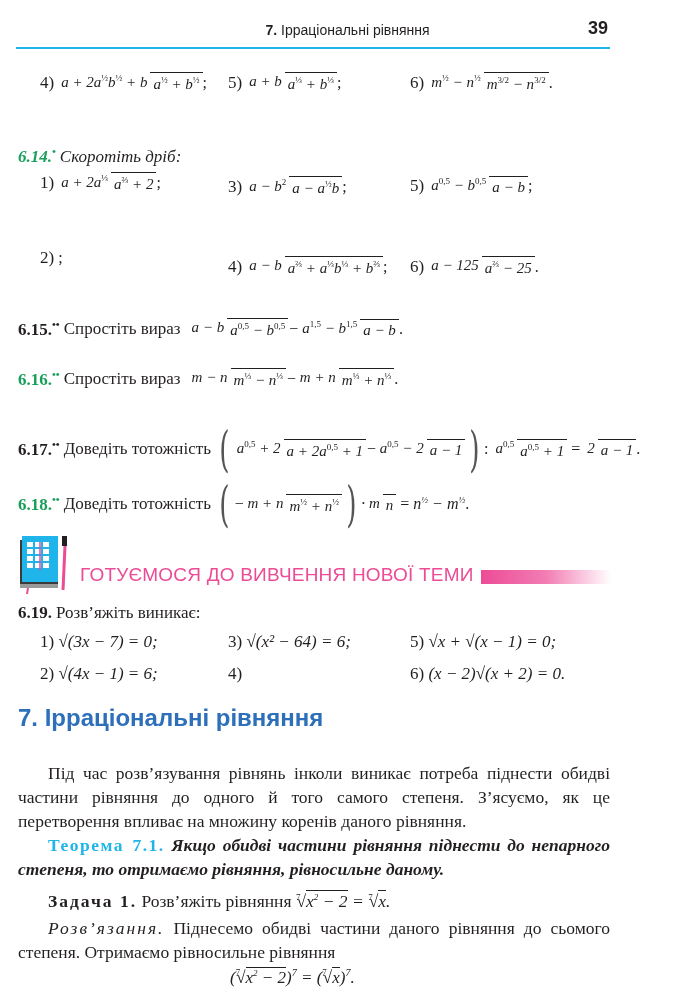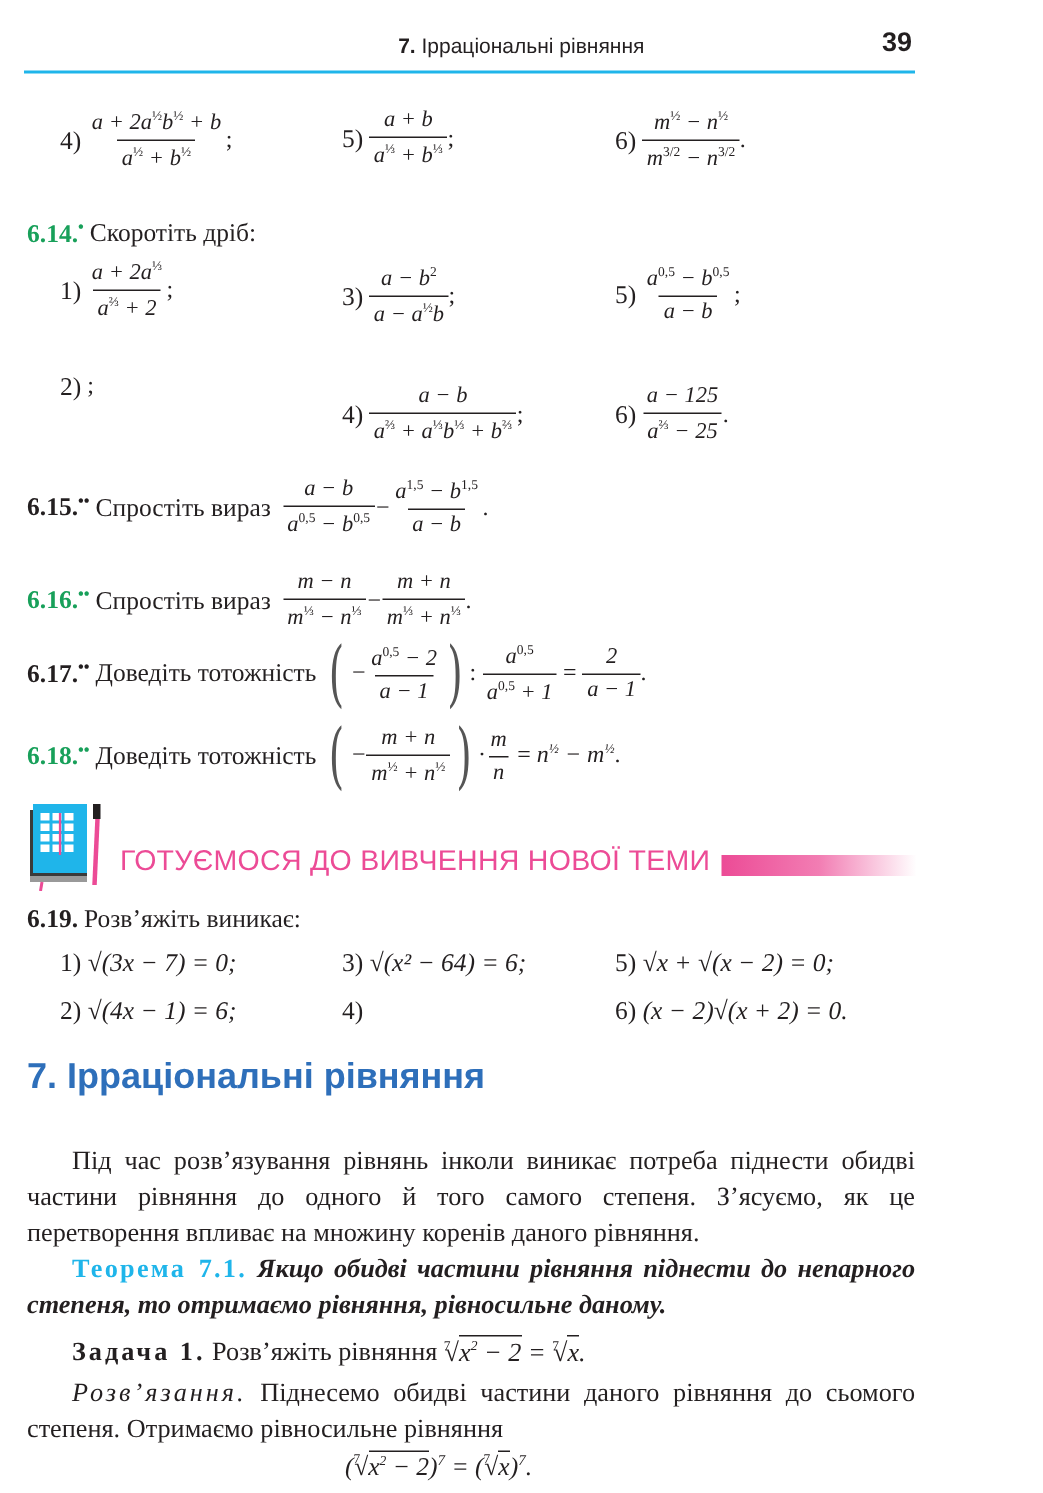--- a/index.html
+++ b/index.html
@@ -10,21 +10,21 @@
   .hdr-title b{font-weight:bold;}
   .hdr-page{left:560px;top:18px;width:48px;text-align:right;font-family:"Liberation Sans","DejaVu Sans",sans-serif;font-weight:bold;font-size:18px;}
   .hdr-rule{left:16px;top:47px;width:594px;height:2px;background:#1fb5ea;}
   .num{font-weight:bold;font-size:17px;}
   .num.green{color:#18a05a;}
   .num sup{font-size:11px;}
   .txt{font-size:17px;}
   .lbl{font-size:17px;}
   .m{font-style:italic;font-family:"Liberation Serif","DejaVu Serif",serif;}
   
-  .frac{display:inline-flex;flex-direction:column;align-items:center;vertical-align:middle;font-style:italic;font-size:15px;}
+  .frac{display:inline-flex;flex-direction:row;align-items:center;vertical-align:middle;font-style:italic;font-size:15px;}
   .frac .n{padding:0 3px 2px;}
   .frac .d{padding:2px 3px 0;border-top:1.3px solid #231f20;}
   .frac sup{font-size:9px;font-style:normal;}
   .row{position:absolute;display:flex;align-items:center;white-space:nowrap;}
   .punct{font-size:16px;}
   .paren{font-size:48px;font-weight:200;line-height:1;transform:scaleX(0.55);display:inline-block;font-family:"DejaVu Serif",serif;color:#555;}
   .banner-icon{left:18px;top:534px;width:42px;height:54px;}
   .banner-text{left:80px;top:564px;font-family:"Liberation Sans","DejaVu Sans",sans-serif;font-size:19px;color:#ec4b96;letter-spacing:0.2px;}
   .banner-bar{left:481px;top:570px;width:130px;height:14px;background:linear-gradient(to right,#ec4b96 0%,#f27db3 50%,rgba(255,255,255,0) 100%);}
   .sec-title{left:18px;top:704px;font-family:"Liberation Sans","DejaVu Sans",sans-serif;font-weight:bold;font-size:24px;color:#2e6fba;}
@@ -60,21 +60,21 @@
   </span><span class="punct">;</span>
 </div>
 <div class="row" style="left:410px;top:72px;">
   <span class="lbl">6)</span>&nbsp;
   <span class="frac">
     <span class="n">m<sup>½</sup> − n<sup>½</sup></span>
     <span class="d">m<sup>3/2</sup> − n<sup>3/2</sup></span>
   </span><span class="punct">.</span>
 </div>
 
-<div class="abs" style="left:18px;top:145px;">
+<div class="abs" style="left:18px;top:145px;font-style:italic;">
   <span class="num green"><span>6.14.</span><sup>•</sup></span>
   <span class="txt">Скоротіть дріб:</span>
 </div>
 <div class="row" style="left:40px;top:172px;">
   <span class="lbl">1)</span>&nbsp;
   <span class="frac">
       <span class="n">a + 2a<sup>⅓</sup></span>
       <span class="d">a<sup>⅔</sup> + 2</span>
     </span><span class="punct">;</span>
 </div>
@@ -118,38 +118,42 @@
       <span class="n">a − b</span>
       <span class="d">a<sup>0,5</sup> − b<sup>0,5</sup></span>
     </span>
   <span class="m">−</span>
   <span class="frac">
       <span class="n">a<sup>1,5</sup> − b<sup>1,5</sup></span>
       <span class="d">a − b</span>
     </span><span class="punct">.</span>
 </div>
 
-<div class="row" style="left:18px;top:380px;">
+<div class="row" style="left:18px;top:368px;">
   <span class="num green"><span>6.16.</span><sup>••</sup></span>&nbsp;
   <span class="txt">Спростіть вираз</span>&nbsp;&nbsp;
   <span class="frac">
       <span class="n">m − n</span>
       <span class="d">m<sup>⅓</sup> − n<sup>⅓</sup></span>
     </span>
   <span class="m">−</span>
   <span class="frac">
       <span class="n">m + n</span>
       <span class="d">m<sup>⅓</sup> + n<sup>⅓</sup></span>
     </span><span class="punct">.</span>
 </div>
 
 <div class="row" style="left:18px;top:425px;">
   <span class="num"><span>6.17.</span><sup>••</sup></span>&nbsp;
   <span class="txt">Доведіть тотожність</span>&nbsp;
   <span class="paren">(</span>
+  <span class="frac">
+      <span class="n">a<sup>0,5</sup> + 2</span>
+      <span class="d">a + 2a<sup>0,5</sup> + 1</span>
+    </span>
   <span class="m">−</span>
   <span class="frac">
       <span class="n">a<sup>0,5</sup> − 2</span>
       <span class="d">a − 1</span>
     </span>
   <span class="paren">)</span><span>:</span>&nbsp;
   <span class="frac">
       <span class="n">a<sup>0,5</sup></span>
       <span class="d">a<sup>0,5</sup> + 1</span>
     </span>
@@ -210,21 +214,21 @@
   <span class="num">6.19.</span>
   <span class="txt">Розв’яжіть виникає:</span>
 </div>
 <div class="row" style="left:40px;top:632px;font-size:17px;">
   <span>1)</span>&nbsp;<span class="m">√(3x − 7) = 0;</span>
 </div>
 <div class="row" style="left:228px;top:632px;font-size:17px;">
   <span>3)</span>&nbsp;<span class="m">√(x² − 64) = 6;</span>
 </div>
 <div class="row" style="left:410px;top:632px;font-size:17px;">
-  <span>5)</span>&nbsp;<span class="m">√x + √(x − 2) = 0;</span>
+  <span>5)</span>&nbsp;<span class="m">√x + √(x − 1) = 0;</span>
 </div>
 <div class="row" style="left:40px;top:664px;font-size:17px;">
   <span>2)</span>&nbsp;<span class="m">√(4x − 1) = 6;</span>
 </div>
 <div class="row" style="left:228px;top:664px;font-size:17px;">
   <span>4)</span>&nbsp;
 </div>
 <div class="row" style="left:410px;top:664px;font-size:17px;">
   <span>6)</span>&nbsp;<span class="m">(x − 2)√(x + 2) = 0.</span>
 </div>

